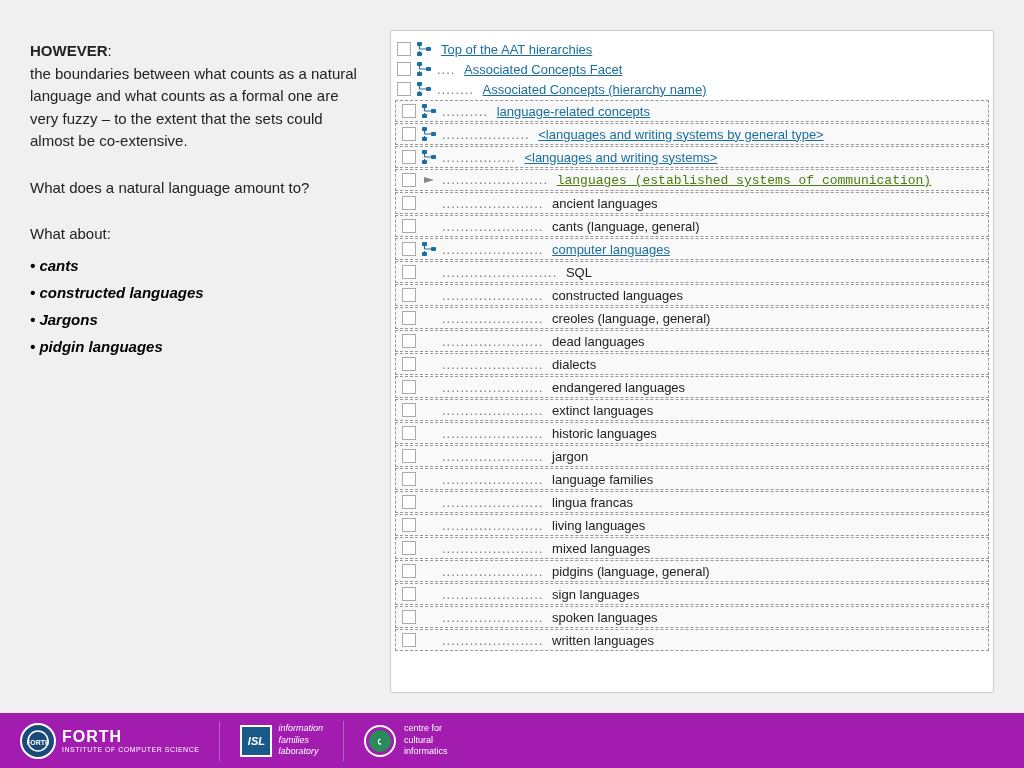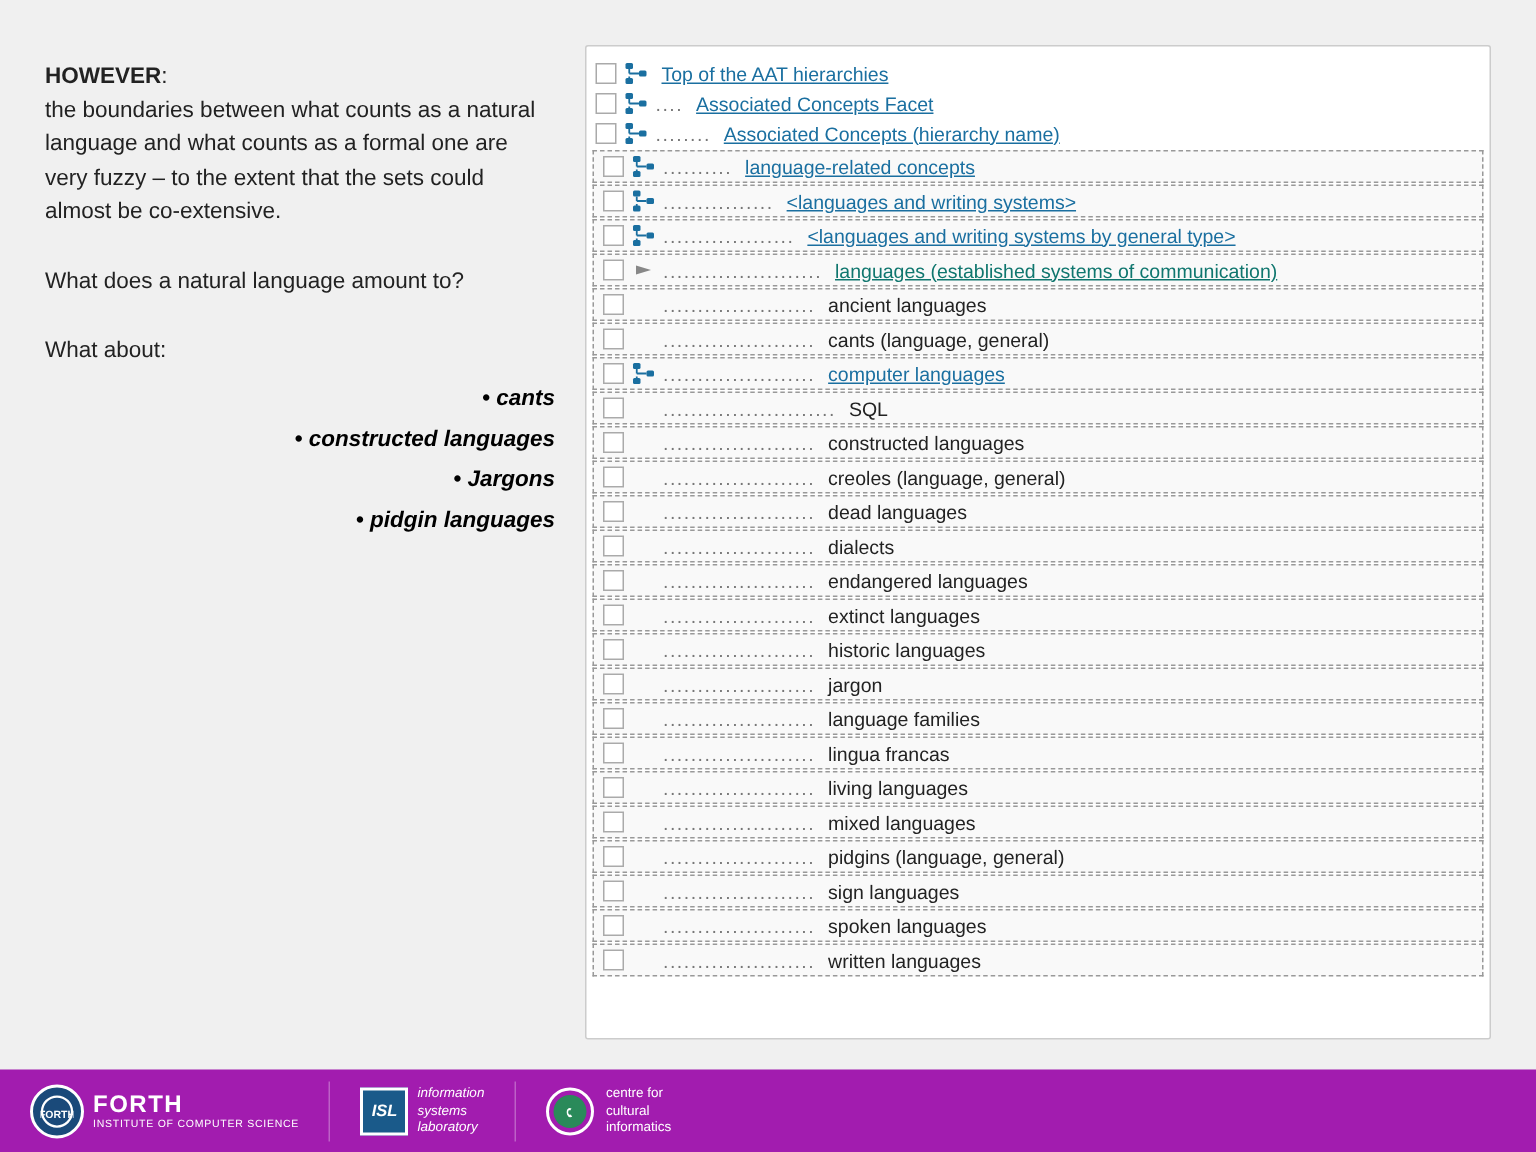--- a/index.html
+++ b/index.html
@@ -40,21 +40,20 @@
     }
 
     .left-text-section {
       margin-bottom: 24px;
     }
 
     .bullet-list {
       list-style: none;
       padding: 0;
       margin-top: 6px;
-      text-align: right;
     }
     .bullet-list li {
       font-weight: bold;
       font-style: italic;
       font-size: 15px;
       line-height: 1.8;
     }
     .bullet-list li::before {
       content: "• ";
     }
@@ -113,23 +112,24 @@
       font-size: 13px;
     }
 
     .tree-label.link {
       color: #1a6fa0;
       text-decoration: underline;
       cursor: pointer;
     }
 
     .tree-label.link-orange {
-      color: #0f766e;
+      color: #4d7c0f;
       text-decoration: underline;
       cursor: pointer;
+      font-family: Liberation Mono, monospace;
     }
 
     .footer {
       height: 55px;
       background: #a21caf;
       display: flex;
       align-items: center;
       padding: 0 20px;
       gap: 20px;
     }
@@ -323,35 +323,35 @@
         <div class="tree-icon">
           <svg width="16" height="16" viewBox="0 0 16 16" style="vertical-align:middle;">
     <rect x="1" y="1" width="5" height="4" rx="1" fill="#1a6fa0"></rect>
     <rect x="1" y="11" width="5" height="4" rx="1" fill="#1a6fa0"></rect>
     <rect x="10" y="6" width="5" height="4" rx="1" fill="#1a6fa0"></rect>
     <line x1="3.5" y1="5" x2="3.5" y2="8" stroke="#1a6fa0" stroke-width="1.2"></line>
     <line x1="3.5" y1="13" x2="3.5" y2="10" stroke="#1a6fa0" stroke-width="1.2"></line>
     <line x1="3.5" y1="8" x2="10" y2="8" stroke="#1a6fa0" stroke-width="1.2"></line>
   </svg>
         </div>
+        <span><span class="dots">................... </span><span class="tree-label link">&lt;languages and writing systems by general type&gt;</span></span>
+      </div>
+      <div class="tree-row highlighted">
+        <div class="checkbox"></div>
+        <div class="tree-icon">
+          <svg width="16" height="16" viewBox="0 0 16 16" style="vertical-align:middle;">
+    <rect x="1" y="1" width="5" height="4" rx="1" fill="#1a6fa0"></rect>
+    <rect x="1" y="11" width="5" height="4" rx="1" fill="#1a6fa0"></rect>
+    <rect x="10" y="6" width="5" height="4" rx="1" fill="#1a6fa0"></rect>
+    <line x1="3.5" y1="5" x2="3.5" y2="8" stroke="#1a6fa0" stroke-width="1.2"></line>
+    <line x1="3.5" y1="13" x2="3.5" y2="10" stroke="#1a6fa0" stroke-width="1.2"></line>
+    <line x1="3.5" y1="8" x2="10" y2="8" stroke="#1a6fa0" stroke-width="1.2"></line>
+  </svg>
+        </div>
         <span><span class="dots">................ </span><span class="tree-label link">&lt;languages and writing systems&gt;</span></span>
-      </div>
-      <div class="tree-row highlighted">
-        <div class="checkbox"></div>
-        <div class="tree-icon">
-          <svg width="16" height="16" viewBox="0 0 16 16" style="vertical-align:middle;">
-    <rect x="1" y="1" width="5" height="4" rx="1" fill="#1a6fa0"></rect>
-    <rect x="1" y="11" width="5" height="4" rx="1" fill="#1a6fa0"></rect>
-    <rect x="10" y="6" width="5" height="4" rx="1" fill="#1a6fa0"></rect>
-    <line x1="3.5" y1="5" x2="3.5" y2="8" stroke="#1a6fa0" stroke-width="1.2"></line>
-    <line x1="3.5" y1="13" x2="3.5" y2="10" stroke="#1a6fa0" stroke-width="1.2"></line>
-    <line x1="3.5" y1="8" x2="10" y2="8" stroke="#1a6fa0" stroke-width="1.2"></line>
-  </svg>
-        </div>
-        <span><span class="dots">................... </span><span class="tree-label link">&lt;languages and writing systems by general type&gt;</span></span>
       </div>
       <div class="tree-row highlighted">
         <div class="checkbox"></div>
         <div class="tree-icon">
           <svg width="14" height="14" viewBox="0 0 14 14" style="vertical-align:middle;">
     <polygon points="2,4 12,7 2,10" fill="#888"></polygon>
   </svg>
         </div>
         <span><span class="dots">....................... </span><span class="tree-label link-orange">languages (established systems of communication)</span></span>
       </div>
@@ -480,21 +480,21 @@
       <div style="font-size:7px;letter-spacing:0.5px;">INSTITUTE OF COMPUTER SCIENCE</div>
     </div>
   </div>
 
   <div class="footer-divider"></div>
 
   <div class="footer-logo2">
     <div class="isl-box">ISL</div>
     <div class="isl-text">
       <div>information</div>
-      <div>systems</div>
+      <div>families</div>
       <div>laboratory</div>
     </div>
   </div>
 
   <div class="footer-divider"></div>
 
   <div class="footer-logo3">
     <div class="cc-circle">
       <div class="cc-inner">
         <svg width="14" height="14" viewBox="0 0 14 14">

